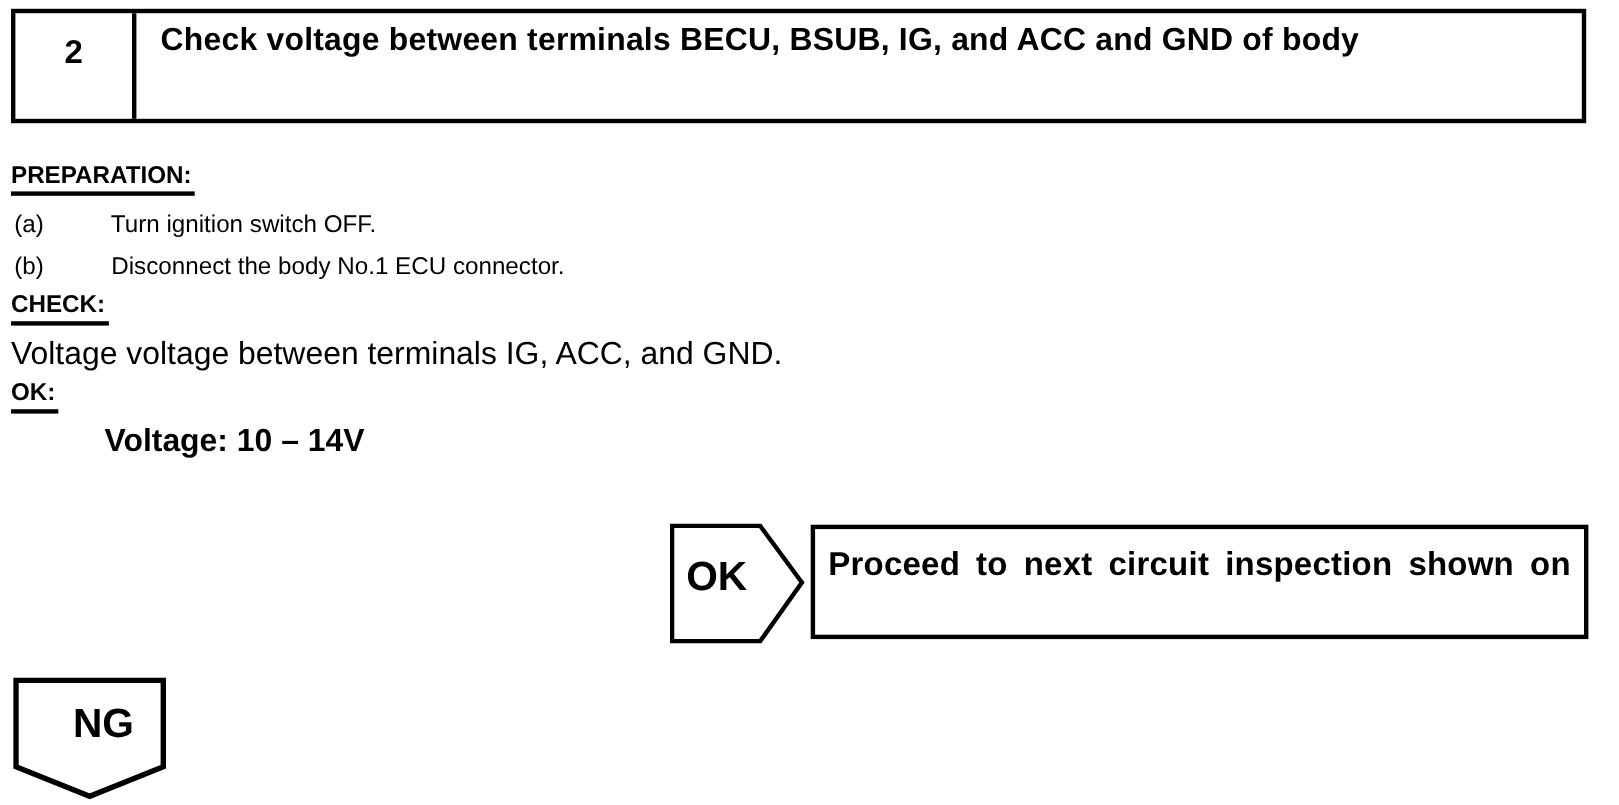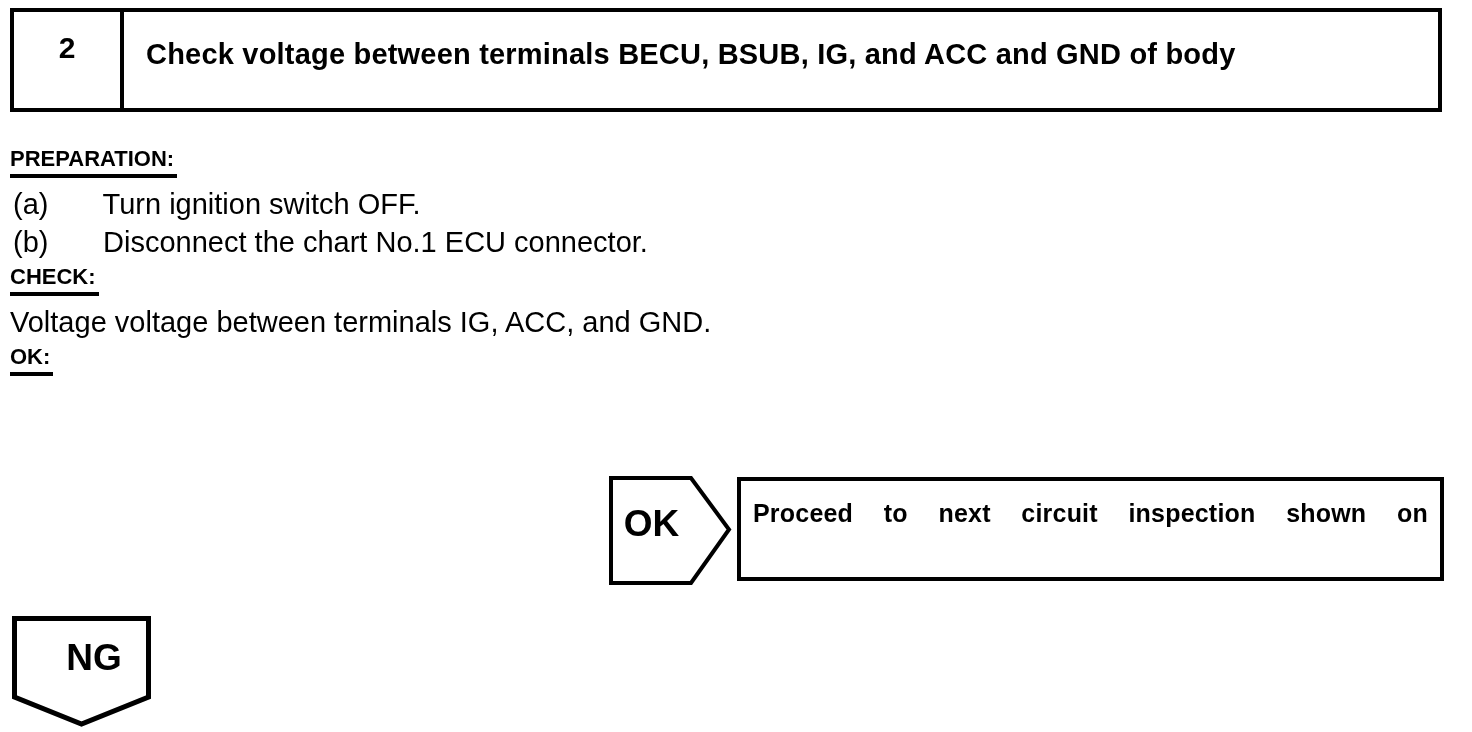--- a/index.html
+++ b/index.html
@@ -20,35 +20,35 @@
     border: 4px solid #000;
     display: flex;
   }
   .step-num {
     width: 110px; flex: 0 0 110px;
     border-right: 4px solid #000;
     font-weight: bold; font-size: 30px;
     text-align: center; padding-top: 19px;
   }
   .step-title {
-    flex: 1; padding: 24px 0 0 22px;
+    flex: 1; padding: 6px 0 0 22px;
     font-weight: bold; font-size: 29px; line-height: 36px;
     letter-spacing: 0.2px;
   }
 
   
   .heading {
     position: absolute; left: 10px;
     font-weight: bold; font-size: 22px; line-height: 32px;
     white-space: nowrap;
   }
   .underlined { border-bottom: 4px solid #000; padding-bottom: 3px; padding-right: 3px; }
   .row {
     position: absolute; left: 13px;
-    font-size: 29px; line-height: 32px; white-space: nowrap;
+    font-size: 22px; line-height: 32px; white-space: nowrap;
   }
   .row .lbl { display: inline-block; width: 82px; }
   .plain { position: absolute; left: 10px; font-size: 29px; line-height: 32px; white-space: nowrap; }
   .spec {
     position: absolute; left: 95px;
     font-weight: bold; font-size: 29px; line-height: 32px; white-space: nowrap;
   }
 
   
   .connector { position: absolute; }
@@ -62,21 +62,21 @@
   .ok-connector .shape-label { width: 85px; height: 96px; }
   .ng-connector { left: 12px; top: 616px; width: 139px; height: 111px; }
   .ng-connector .shape-label { width: 164px; height: 84px; }
 
   
   .result-box {
     position: absolute; left: 737px; top: 477px;
     width: 707px; height: 104px;
     border: 4px solid #000;
     padding: 14px 12px 0 12px;
-    font-weight: bold; font-size: 25px; line-height: 37px;
+    font-weight: bold; font-size: 30px; line-height: 37px;
     letter-spacing: 0.2px;
   }
   .result-box .justify-line { text-align: justify; text-align-last: justify; }
 </style>
 </head>
 <body>
 
 <div class="page">
 
   <section class="step-header">
@@ -90,33 +90,34 @@
     <span class="underlined">PREPARATION:</span>
   </div>
 
   <div class="row" style="top:188px">
     <span class="lbl">(a)</span>
     <span>Turn ignition switch OFF.</span>
   </div>
 
   <div class="row" style="top:226px">
     <span class="lbl">(b)</span>
-    <span>Disconnect the chart No.1 ECU connector.</span>
+    <span>Disconnect the body No.1 ECU connector.</span>
   </div>
 
   <div class="heading" style="top:261px">
     <span class="underlined">CHECK:</span>
   </div>
 
   <div class="plain" style="top:306px">Voltage voltage between terminals IG, ACC, and GND.</div>
 
   <div class="heading" style="top:341px">
     <span class="underlined">OK:</span>
   </div>
 
+  <div class="spec" style="top:385px">Voltage: 10 – 14V</div>
 
   <div class="connector ok-connector">
     <svg width="123" height="109" viewBox="0 0 123 109">
       <polygon points="2,2 82,2 120,53.5 82,107 2,107" fill="#ffffff" stroke="#000000" stroke-width="4"></polygon>
     </svg>
     <div class="shape-label">OK</div>
   </div>
 
   <div class="result-box">
     <div class="justify-line">Proceed to next circuit inspection shown on</div>

